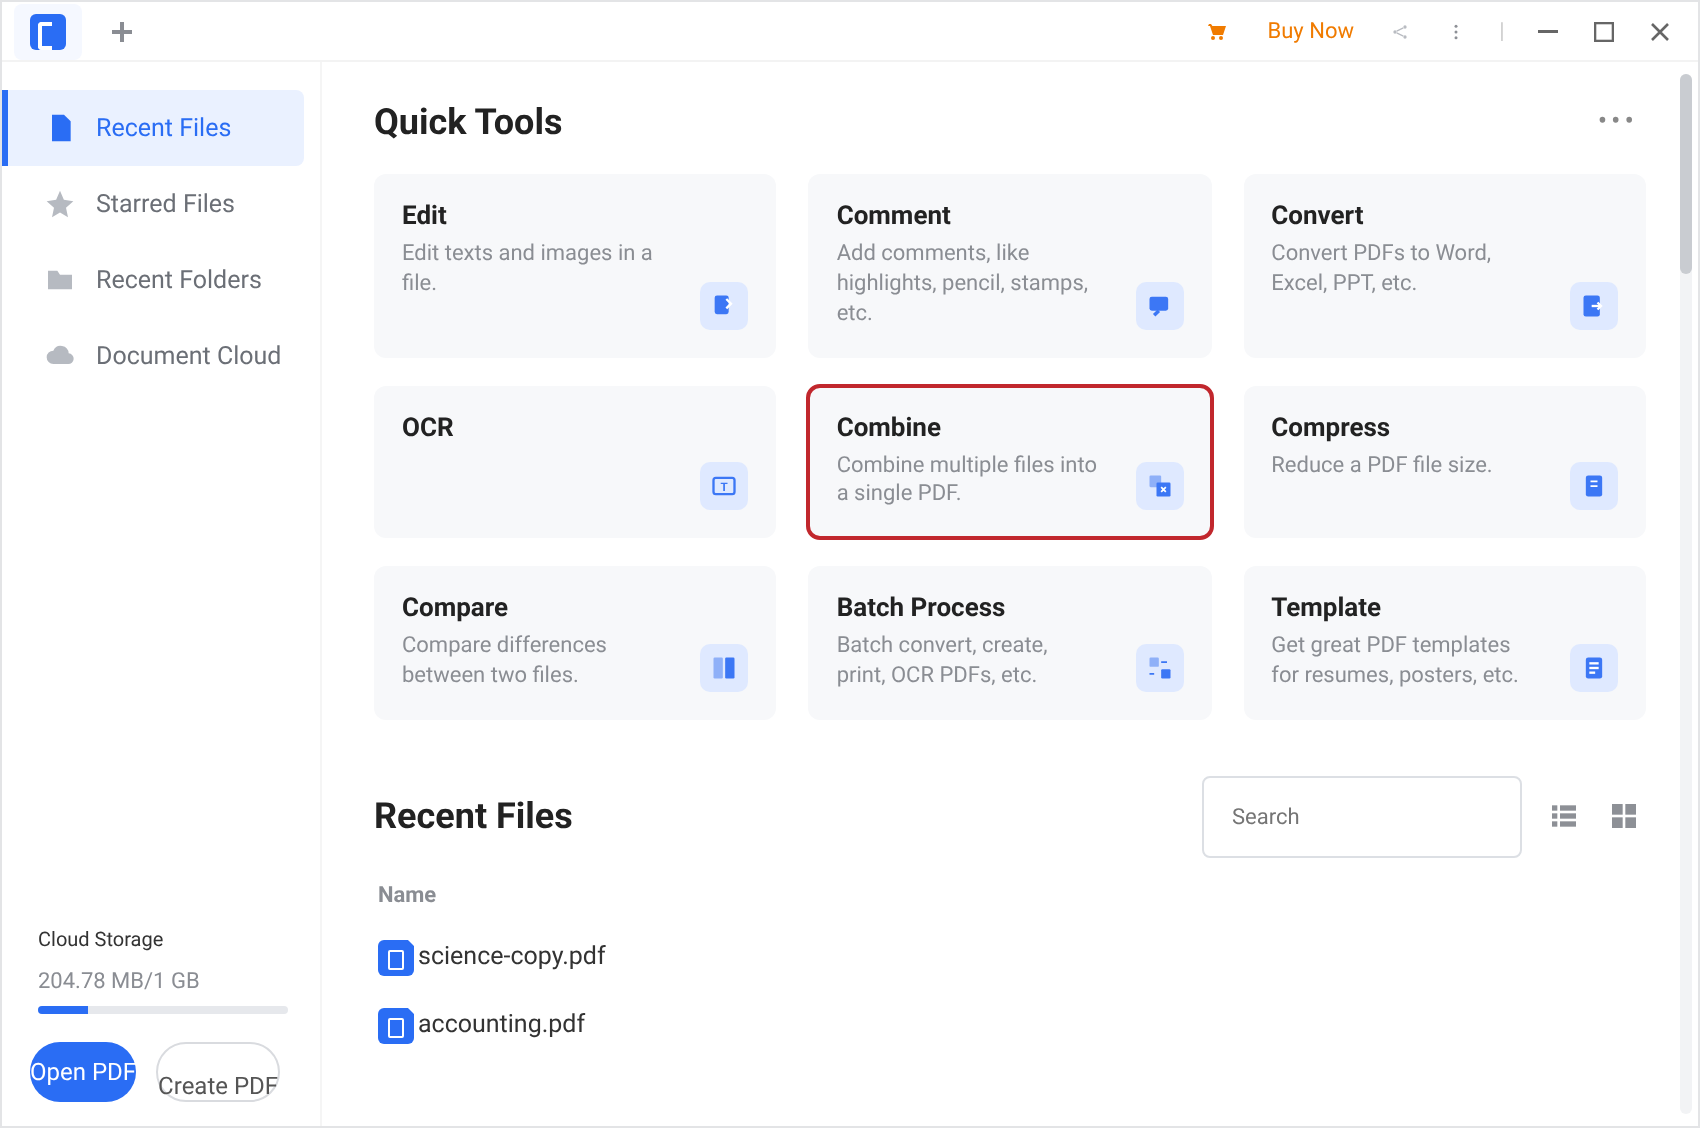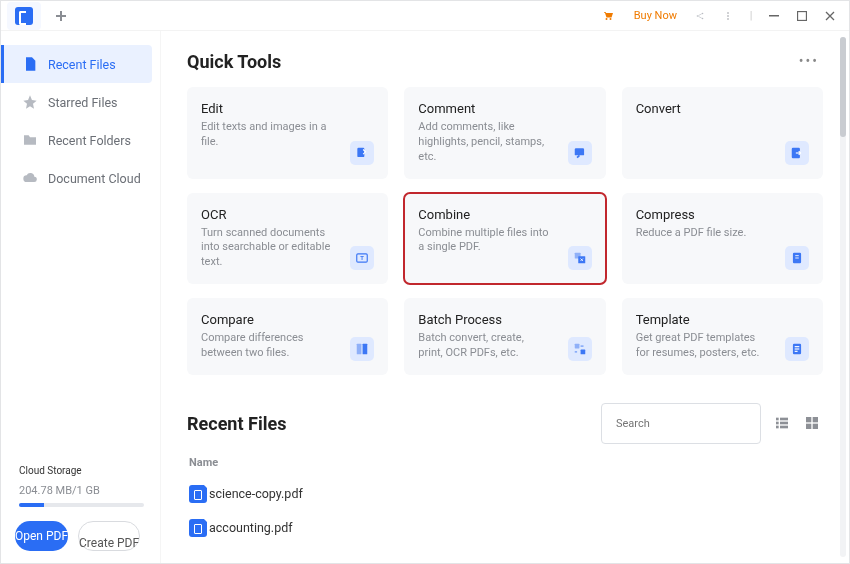--- a/index.html
+++ b/index.html
@@ -96,21 +96,21 @@
   .section-title { font-size:18px; font-weight:700; color:#222; }
   .more-dots { color:#888; font-size:14px; letter-spacing:2px; padding:4px; }
   .tools-grid {
     display:grid; grid-template-columns: repeat(3, 1fr); gap:14px 16px; margin-bottom:28px;
   }
   .tool-card {
     position:relative; background:#f7f8fa; border-radius:6px; padding:14px 56px 14px 14px;
     min-height:72px; cursor:pointer;
   }
   .tool-card.highlight { outline:2px solid #c1272d; outline-offset:-1px; }
-  .tool-title { font-size:13px; font-weight:400; color:#222; margin-bottom:4px; }
+  .tool-title { font-size:13px; font-weight:700; color:#222; margin-bottom:4px; }
   .tool-desc { font-size:11px; color:#8a8d93; line-height:1.35; }
   .tool-icon {
     position:absolute; right:12px; bottom:12px; width:28px; height:28px;
     display:flex; align-items:center; justify-content:center;
   }
   .tool-icon .bg { width:24px; height:24px; border-radius:5px; background:#dfe9ff; display:flex; align-items:center; justify-content:center; }
   .tool-icon .bg svg { width:14px; height:14px; }
   
   .recent-head { display:flex; align-items:center; justify-content:space-between; margin-bottom:12px; }
   .search-box {
@@ -274,33 +274,33 @@
                 <div class="bg">
                   <svg viewBox="0 0 24 24">
                     <rect x="3" y="4" width="16" height="12" rx="2" fill="#3c77f5"></rect>
                     <path d="M7 20l4-4" stroke="#3c77f5" stroke-width="3"></path>
                   </svg>
                 </div>
               </div>
             </div>
             <div class="tool-card">
               <div class="tool-title">Convert</div>
+              <div class="tool-desc">Convert PDFs to Word, Excel, PPT, etc.</div>
               <div class="tool-icon">
                 <div class="bg">
                   <svg viewBox="0 0 24 24">
                     <rect x="3" y="3" width="14" height="18" rx="2" fill="#3c77f5"></rect>
                     <path d="M10 12h8" stroke="#fff" stroke-width="2"></path>
                     <path d="M15 9l3 3-3 3" fill="none" stroke="#fff" stroke-width="2"></path>
                   </svg>
                 </div>
               </div>
             </div>
             <div class="tool-card">
               <div class="tool-title">OCR</div>
-              <div class="tool-desc">Turn scanned documents into searchable or editable text.</div>
               <div class="tool-icon">
                 <div class="bg">
                   <svg viewBox="0 0 24 24">
                     <rect x="3" y="5" width="18" height="14" rx="2" fill="none" stroke="#3c77f5" stroke-width="2"></rect>
                     <text x="12" y="16" text-anchor="middle" font-size="10" fill="#3c77f5" font-weight="700">T</text>
                   </svg>
                 </div>
               </div>
             </div>
             <div class="tool-card highlight">

